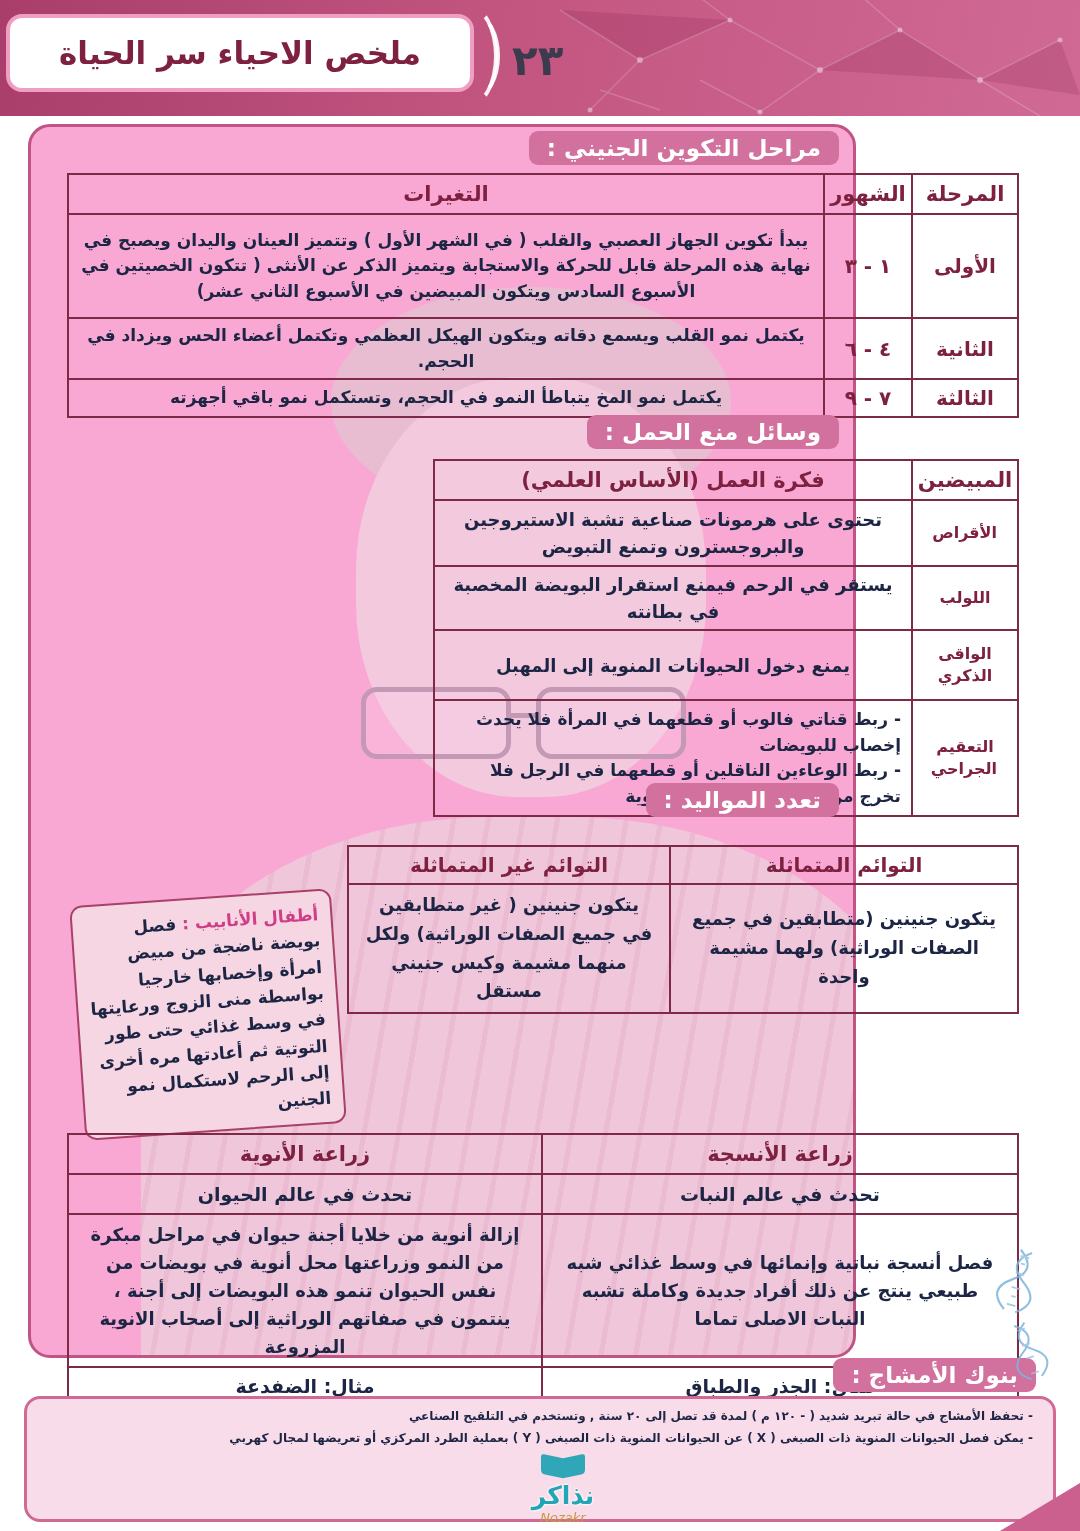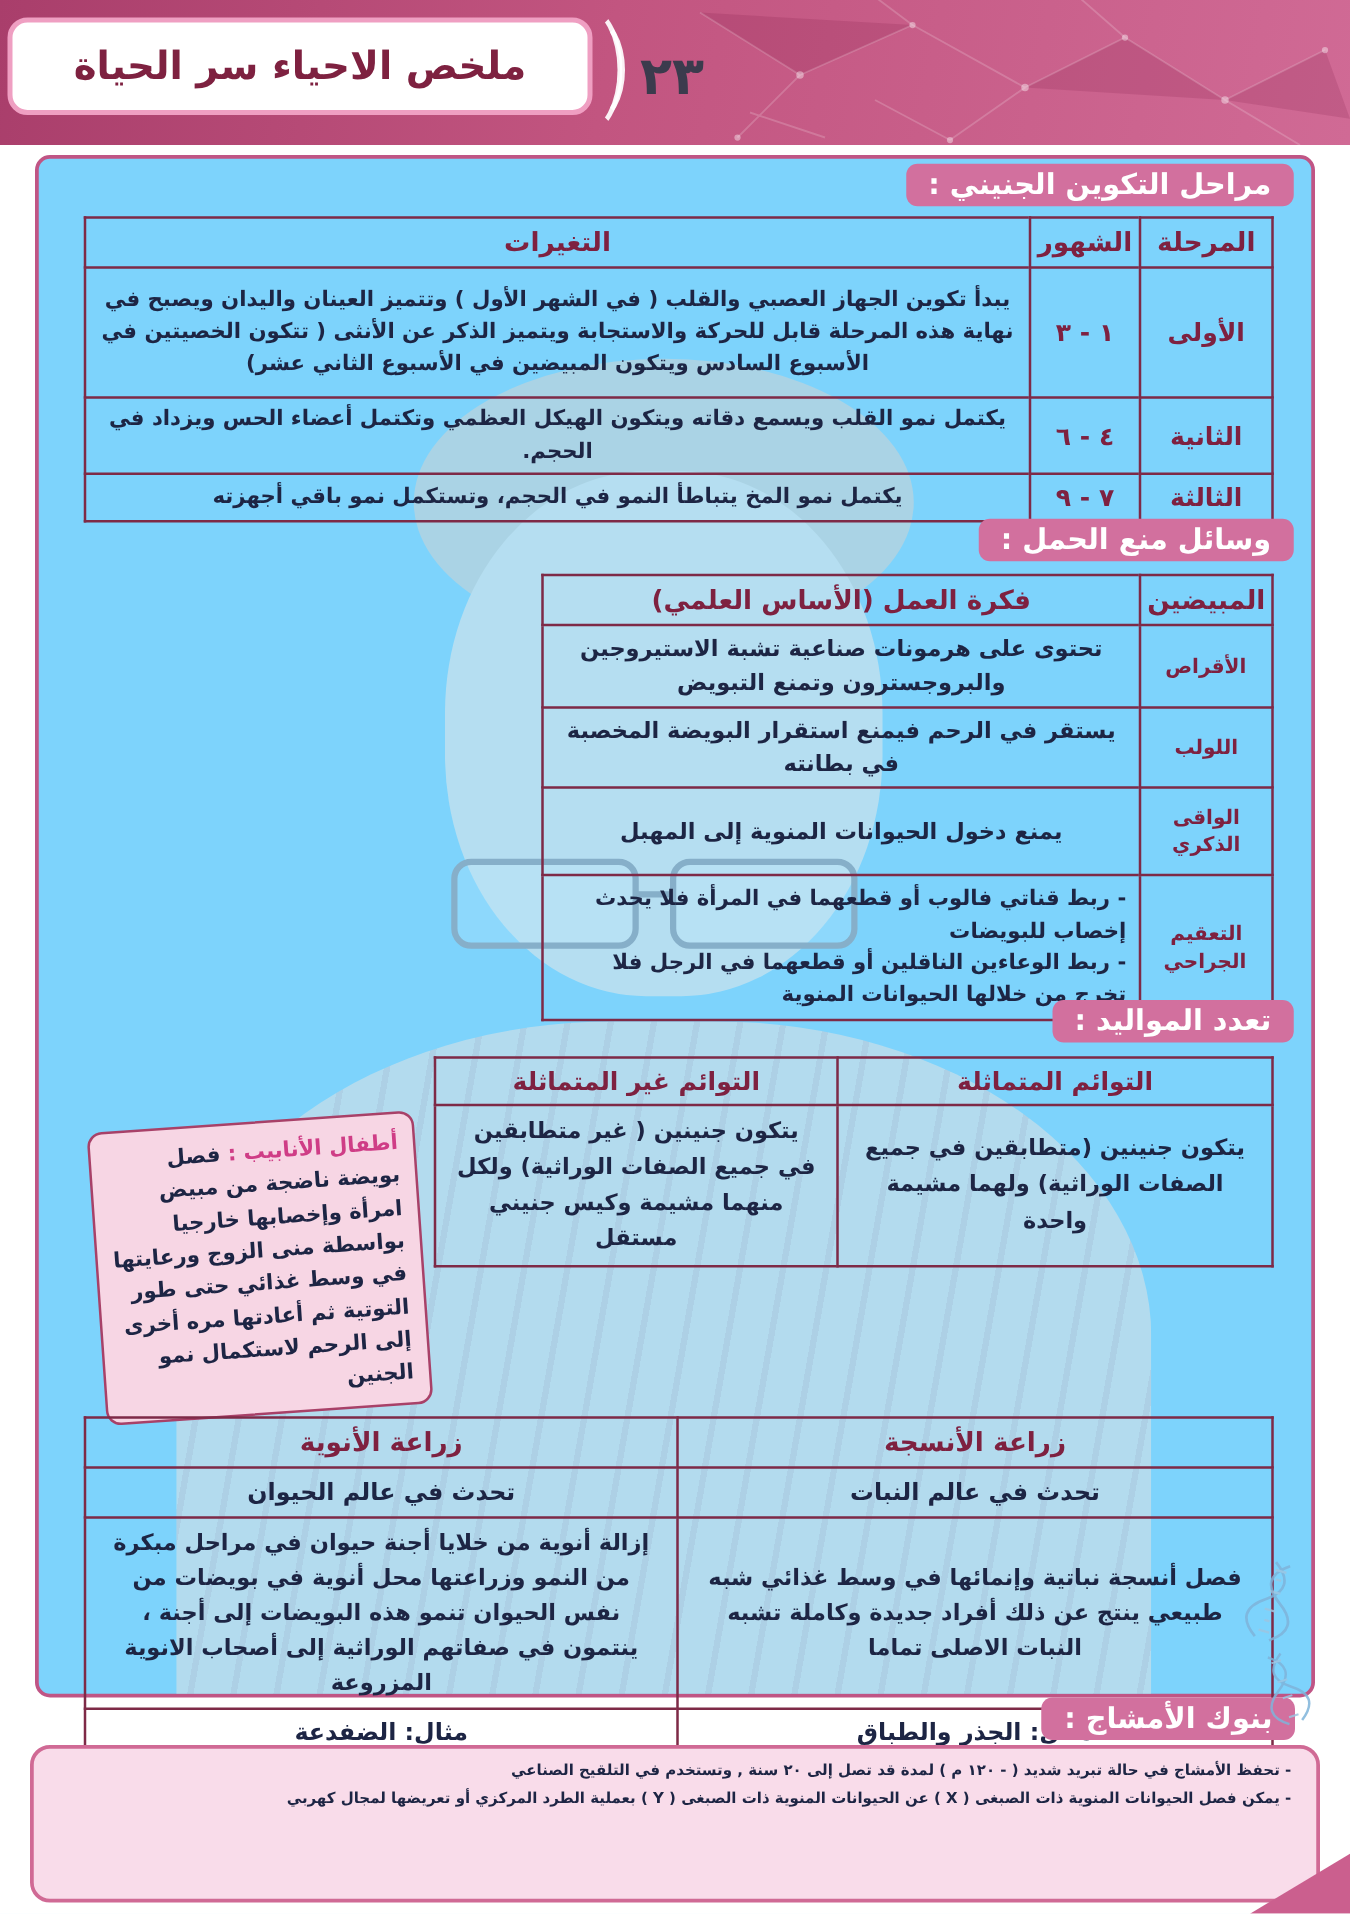--- a/index.html
+++ b/index.html
@@ -14,40 +14,40 @@
   .title-box { position:absolute; left:6px; top:14px; width:468px; height:78px; background:#fff;
                border:4px solid #ef9fc2; border-radius:16px; display:flex; align-items:center; justify-content:center; }
   .title-box span { font-size:31px; font-weight:bold; color:#7e2140; white-space:nowrap; }
   .arc { position:absolute; width:60px; height:104px; border-radius:50%;
          border:4px solid transparent; border-right-color:rgba(255,255,255,.92); }
   .arc1 { left:438px; top:4px; }
   .arc2 { left:452px; top:14px; width:48px; height:84px; }
   .page-number { position:absolute; left:512px; top:36px; font-size:42px; font-weight:bold; color:#3b3b4d; }
 
   
-  .main-frame { position:absolute; left:28px; top:124px; width:1024px; height:1234px;
-                background:#7dd3fc; border:3px solid #c05585; border-radius:12px; }
+  .main-frame { position:absolute; left:28px; top:124px; width:828px; height:1234px;
+                background:#f9a8d4; border:3px solid #c05585; border-radius:22px; }
 
   
   .portrait { position:absolute; inset:0; overflow:hidden; border-radius:20px; opacity:.5; z-index:0; }
   .hair { position:absolute; left:300px; top:160px; width:400px; height:230px; background:#d8d3cf; border-radius:50%; }
   .face { position:absolute; left:325px; top:250px; width:350px; height:420px; background:#edeae7; border-radius:46%; }
   .lens { position:absolute; top:560px; width:150px; height:72px; border:5px solid #8f8c97; border-radius:16px; background:rgba(255,255,255,.25); }
   .lens-r { left:330px; } .lens-l { left:505px; }
   .bridge { position:absolute; left:478px; top:586px; width:30px; height:5px; background:#8f8c97; }
   .shoulders { position:absolute; left:110px; top:690px; width:780px; height:560px;
                background:repeating-linear-gradient(100deg, rgba(190,150,165,.28) 0 5px, transparent 5px 34px), #e9e4e1;
                border-radius:45% 45% 0 0; }
 
   
   .sec-label { position:absolute; background:#d2709e; color:#fff; font-weight:bold; font-size:23px;
                padding:4px 18px; border-radius:9px; z-index:3; }
   .lbl1 { right:14px; top:4px; }
   .lbl2 { right:14px; top:288px; }
-  .lbl3 { right:14px; top:673px; }
+  .lbl3 { right:14px; top:656px; }
   .lbl4 { right:44px; top:1358px; } 
 
   
   .tbl { position:absolute; border-collapse:collapse; table-layout:fixed; z-index:2; background:transparent; }
   .tbl th, .tbl td { border:2px solid #7e2a47; vertical-align:middle; text-align:center; font-weight:bold; }
   .tbl th { color:#7e2140; font-size:21px; }
 
   .tbl1 { left:36px; top:46px; width:952px; }
   .tbl1 .stage, .tbl1 .months { color:#7e2140; font-size:20px; }
   .tbl1 .changes { font-size:17px; line-height:1.5; padding:4px 12px; color:#1d2544; }
@@ -290,15 +290,20 @@
       <path d="M24 2 C4 16 4 30 24 44 C44 58 44 72 24 86"></path>
     </g>
     <g stroke="#9cc5e2" stroke-width="2.5">
       <line x1="10" y1="10" x2="22" y2="10"></line>
       <line x1="10" y1="34" x2="22" y2="34"></line>
       <line x1="10" y1="54" x2="22" y2="54"></line>
       <line x1="10" y1="78" x2="22" y2="78"></line>
     </g>
   </svg>
 
+  <div class="watermark">
+    <div class="book"></div>
+    <span class="wm-ar">نذاكر</span>
+    <span class="wm-en">Nozakr</span>
+  </div>
 
   <div class="corner"></div>
 </div>
 
 </body></html>

